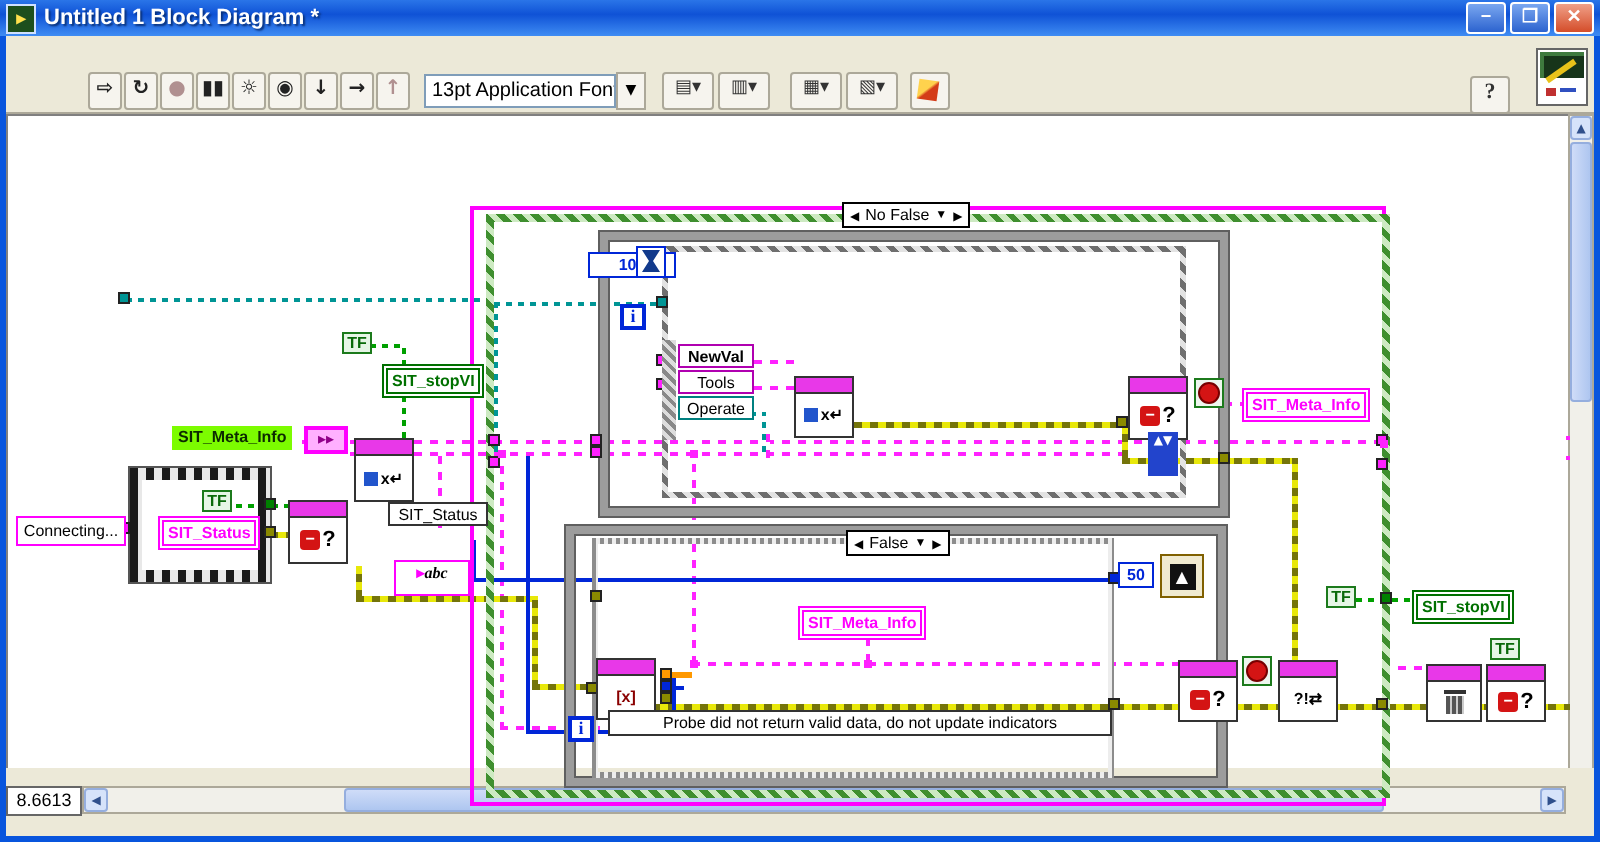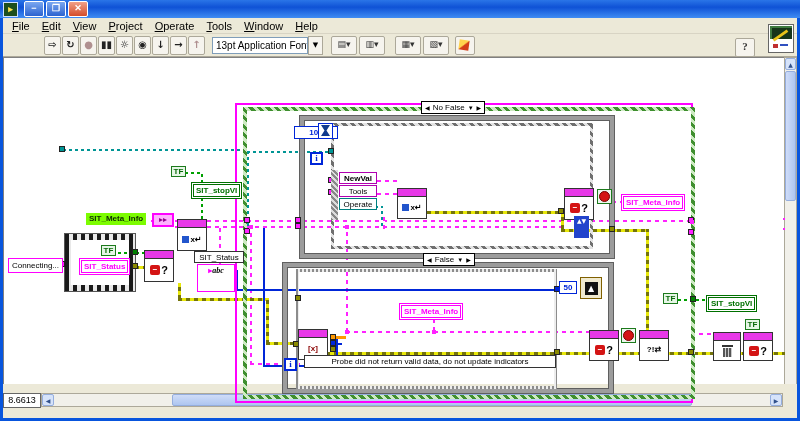--- a/index.html
+++ b/index.html
@@ -103,35 +103,26 @@
   .hthumb{position:absolute;left:130px;top:0;width:520px;height:12px;background:linear-gradient(#cfdcf8,#aec6f0);border:1px solid #95aede;border-radius:2px;box-sizing:border-box;}
   .corner{width:14px;height:15px;background:#ece9d8;flex:none;}
 </style>
 </head>
 <body>
 
 <div class="window">
 
   <div class="titlebar">
     <div class="appicon">▸</div>
+    <div class="title">Untitled 1 Block Diagram *</div>
     <div class="winbtn">−</div>
     <div class="winbtn">❐</div>
     <div class="winbtn close">✕</div>
   </div>
 
-  <div class="menubar">
-      <div class="mi">File</div>
-      <div class="mi">Edit</div>
-      <div class="mi">View</div>
-      <div class="mi">Project</div>
-      <div class="mi">Operate</div>
-      <div class="mi">Tools</div>
-      <div class="mi">Window</div>
-      <div class="mi">Help</div>
-    </div>
 
   <div class="toolbar">
     <span id="runbtns" style="display:flex">
         <div class="tbtn">⇨</div>
         <div class="tbtn">↻</div>
         <div class="tbtn dim">●</div>
         <div class="tbtn">▮▮</div>
         <div class="tbtn">☼</div>
         <div class="tbtn">◉</div>
         <div class="tbtn">↓</div>
@@ -212,40 +203,40 @@
     <div class="abs while-loop" style="left:279px;top:205px;width:330px;height:130px;"></div>
     <div class="abs case-checker" style="left:292px;top:211px;width:261px;height:120px;"></div>
     <div class="abs film" style="left:61px;top:176px;width:70px;height:57px;"></div>
 
     <div class="abs selector" style="left:417px;top:43px;">
       <span class="ar">◀</span>
       <span>No False</span>
       <span class="ar">▼</span>
       <span class="ar">▶</span>
     </div>
-    <div class="abs selector" style="left:419px;top:195px;">
+    <div class="abs selector" style="left:419px;top:207px;">
       <span class="ar">◀</span>
       <span>False</span>
       <span class="ar">▼</span>
       <span class="ar">▶</span>
     </div>
 
     <div class="abs glabel" style="left:82px;top:155px;height:12px;">SIT_Meta_Info</div>
     <div class="abs refterm" style="left:148px;top:155px;width:22px;height:14px;">▸▸</div>
     <div class="abs plocal" style="left:617px;top:136px;">
         <span>SIT_Meta_Info</span>
       </div>
     <div class="abs plocal" style="left:395px;top:245px;">
         <span>SIT_Meta_Info</span>
       </div>
     <div class="abs plocal" style="left:75px;top:200px;">
         <span>SIT_Status</span>
       </div>
     <div class="abs klabel" style="left:190px;top:193px;width:50px;height:12px;">SIT_Status</div>
-    <div class="abs pnode" style="left:193px;top:206px;width:38px;height:28px;">
+    <div class="abs pnode" style="left:193px;top:222px;width:38px;height:18px;">
       <span class="pa">▸</span><span>abc</span>
     </div>
     <div class="abs blabel" style="left:4px;top:200px;width:55px;height:15px;">Connecting...</div>
     <div class="abs glocal" style="left:187px;top:124px;">
         <span>SIT_stopVI</span>
       </div>
     <div class="abs glocal" style="left:702px;top:237px;">
         <span>SIT_stopVI</span>
       </div>
     <div class="abs klabel" style="left:300px;top:297px;width:252px;height:13px;">Probe did not return valid data, do not update indicators</div>

